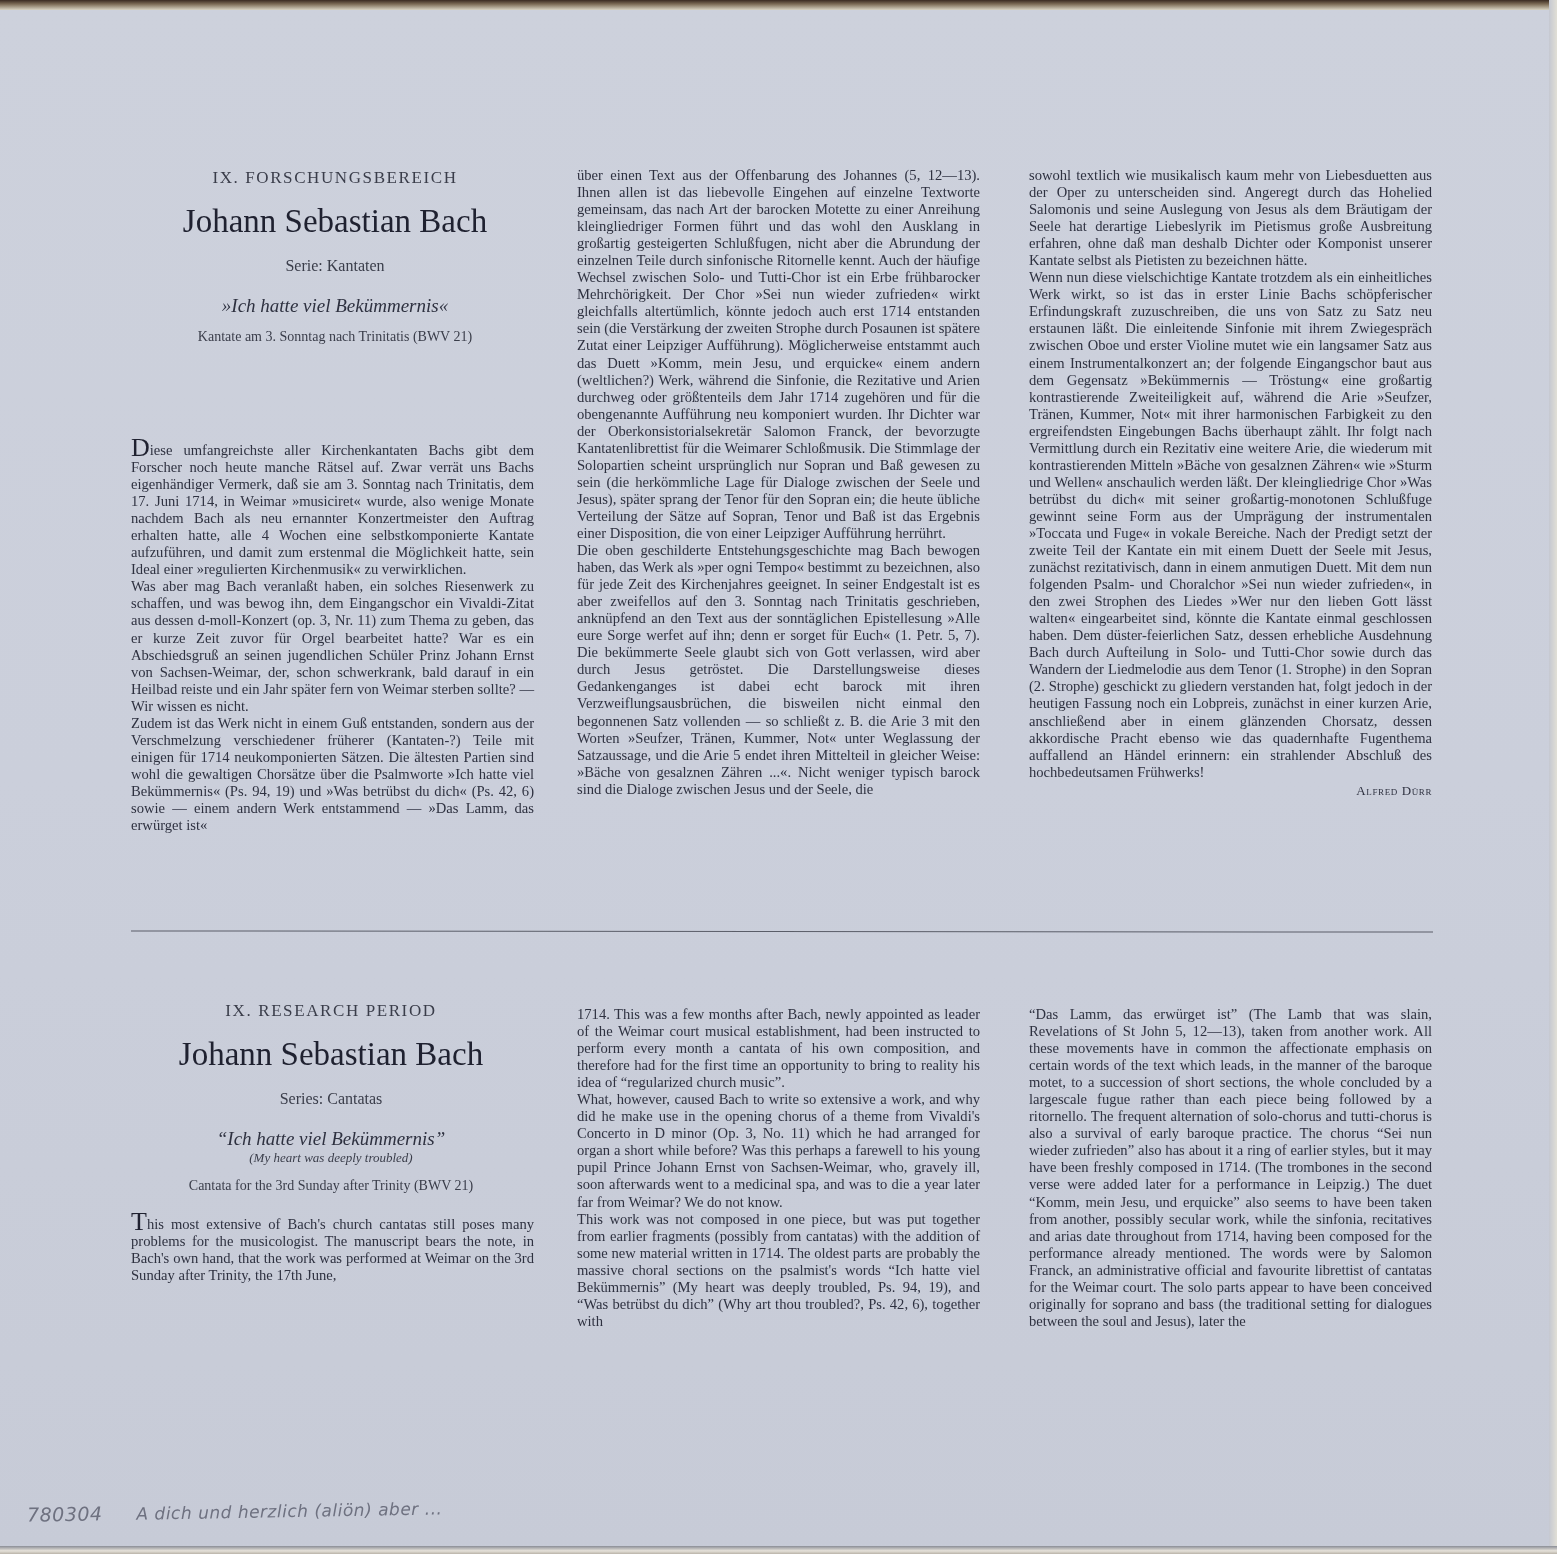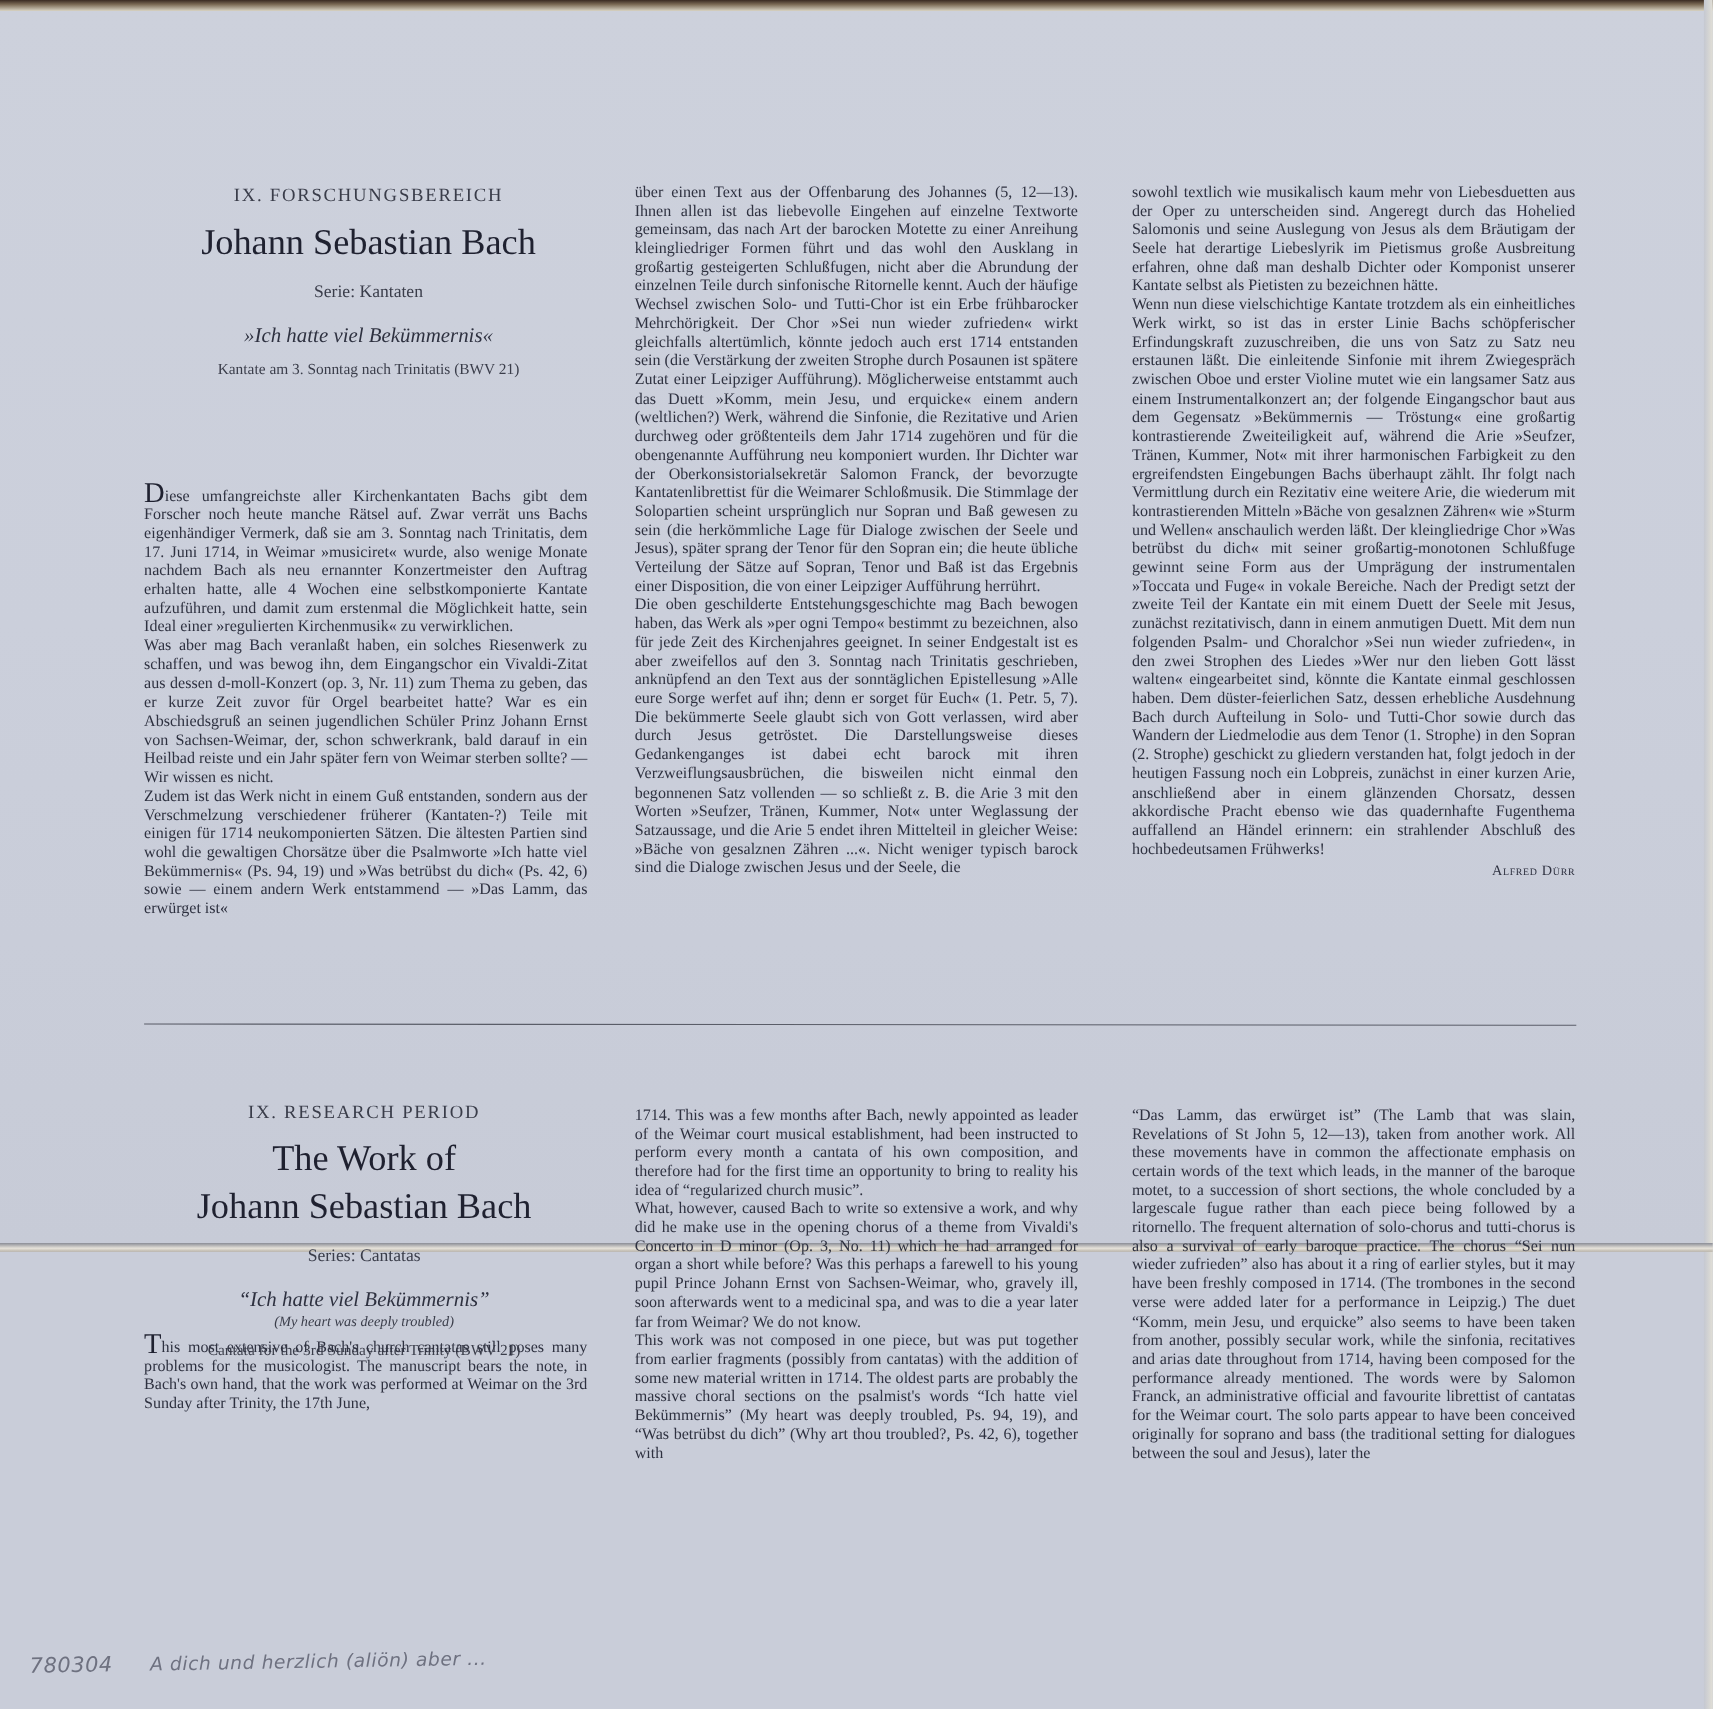--- a/index.html
+++ b/index.html
@@ -4,21 +4,21 @@
 <style>
   html, body { margin: 0; padding: 0; }
   body {
     width: 1557px; height: 1554px; overflow: hidden;
     background: #c9cdd9;
     font-family: "Liberation Serif", "DejaVu Serif", serif;
     color: #2e3140;
     position: relative;
   }
   .sleeve {
-    position: absolute; left: 0; top: 0; width: 1557px; height: 1138px;
+    position: absolute; left: 0; top: 0; width: 1557px; height: 1554px;
     background: linear-gradient(180deg, #cdd1dc 0%, #cbcfdb 50%, #c7cbd7 100%);
   }
   .top-edge {
     position: absolute; left: 0; top: 0; width: 1557px; height: 10px;
     background: linear-gradient(180deg, #3a2a22 0%, #7b6a55 40%, #d8d3c3 100%);
   }
   .right-edge {
     position: absolute; right: 0; top: 0; width: 8px; height: 1554px;
     background: linear-gradient(90deg, #c5c8d1, #e1dfd6);
   }
@@ -108,21 +108,20 @@
     <p>sowohl textlich wie musikalisch kaum mehr von Liebesduetten aus der Oper zu unterscheiden sind. Angeregt durch das Hohelied Salomonis und seine Auslegung von Jesus als dem Bräutigam der Seele hat derartige Liebeslyrik im Pietismus große Ausbreitung erfahren, ohne daß man deshalb Dichter oder Komponist unserer Kantate selbst als Pietisten zu bezeichnen hätte.</p>
     <p>Wenn nun diese vielschichtige Kantate trotzdem als ein einheitliches Werk wirkt, so ist das in erster Linie Bachs schöpferischer Erfindungskraft zuzuschreiben, die uns von Satz zu Satz neu erstaunen läßt. Die einleitende Sinfonie mit ihrem Zwiegespräch zwischen Oboe und erster Violine mutet wie ein langsamer Satz aus einem Instrumentalkonzert an; der folgende Eingangschor baut aus dem Gegensatz »Bekümmernis — Tröstung« eine großartig kontrastierende Zweiteiligkeit auf, während die Arie »Seufzer, Tränen, Kummer, Not« mit ihrer harmonischen Farbigkeit zu den ergreifendsten Eingebungen Bachs überhaupt zählt. Ihr folgt nach Vermittlung durch ein Rezitativ eine weitere Arie, die wiederum mit kontrastierenden Mitteln »Bäche von gesalznen Zähren« wie »Sturm und Wellen« anschaulich werden läßt. Der kleingliedrige Chor »Was betrübst du dich« mit seiner großartig-monotonen Schlußfuge gewinnt seine Form aus der Umprägung der instrumentalen »Toccata und Fuge« in vokale Bereiche. Nach der Predigt setzt der zweite Teil der Kantate ein mit einem Duett der Seele mit Jesus, zunächst rezitativisch, dann in einem anmutigen Duett. Mit dem nun folgenden Psalm- und Choralchor »Sei nun wieder zufrieden«, in den zwei Strophen des Liedes »Wer nur den lieben Gott lässt walten« eingearbeitet sind, könnte die Kantate einmal geschlossen haben. Dem düster-feierlichen Satz, dessen erhebliche Ausdehnung Bach durch Aufteilung in Solo- und Tutti-Chor sowie durch das Wandern der Liedmelodie aus dem Tenor (1. Strophe) in den Sopran (2. Strophe) geschickt zu gliedern verstanden hat, folgt jedoch in der heutigen Fassung noch ein Lobpreis, zunächst in einer kurzen Arie, anschließend aber in einem glänzenden Chorsatz, dessen akkordische Pracht ebenso wie das quadernhafte Fugenthema auffallend an Händel erinnern: ein strahlender Abschluß des hochbedeutsamen Frühwerks!</p>
     <div class="author">Alfred Dürr</div>
   </div>
 
   <div class="divider"></div>
 
   <div class="header" style="left:126px; top:1001px;">
     <div class="kicker">IX. RESEARCH PERIOD</div>
     <div class="title">
-      <div>The Work of</div>
       <div>Johann Sebastian Bach</div>
     </div>
     <div class="series">Series: Cantatas</div>
     <div class="work-title">“Ich hatte viel Bekümmernis”</div>
     <div class="work-sub">(My heart was deeply troubled)</div>
     <div class="occasion">Cantata for the 3rd Sunday after Trinity (BWV 21)</div>
   </div>
 
   <div class="col" style="left:131px; top:1214px;">
     <p><span class="dropcap">T</span><span>his most extensive of Bach's church cantatas still poses many problems for the musicologist. The manuscript bears the note, in Bach's own hand, that the work was performed at Weimar on the 3rd Sunday after Trinity, the 17th June,</span></p>

